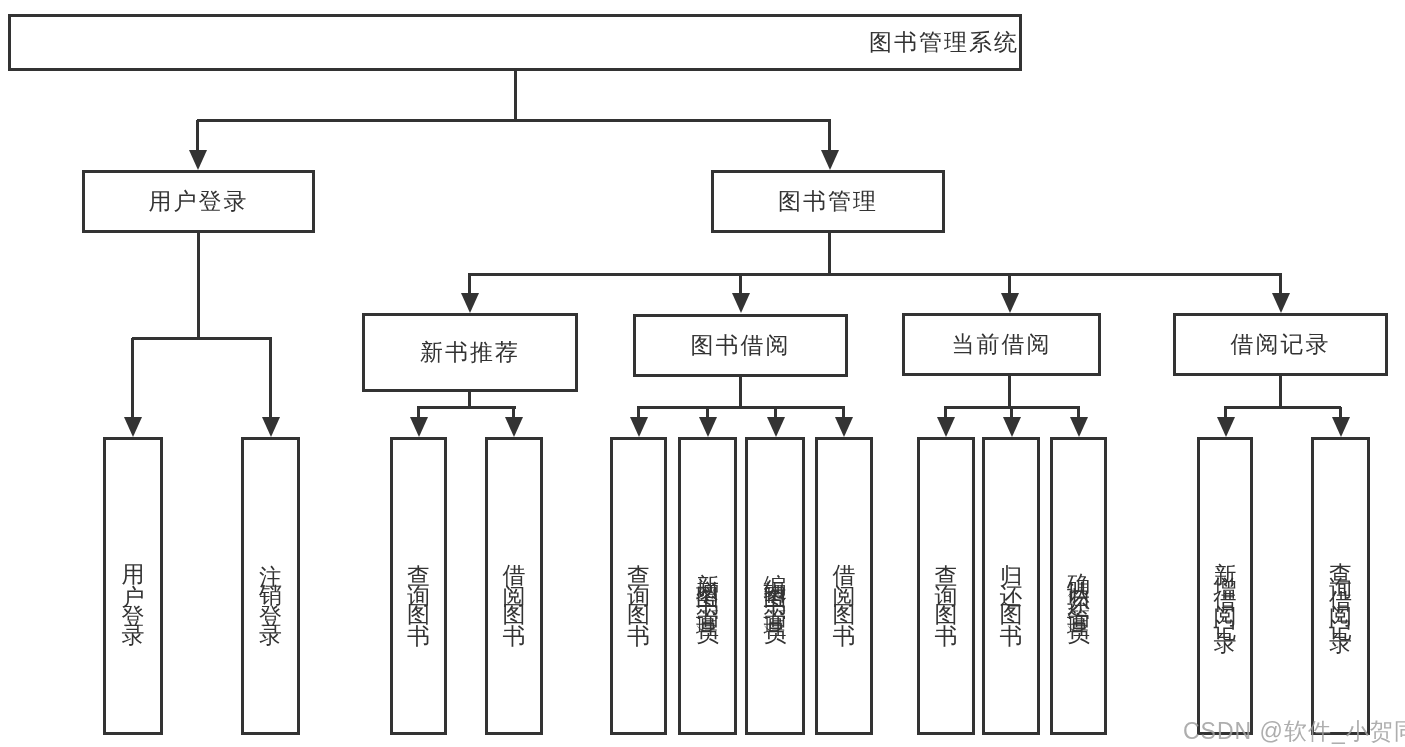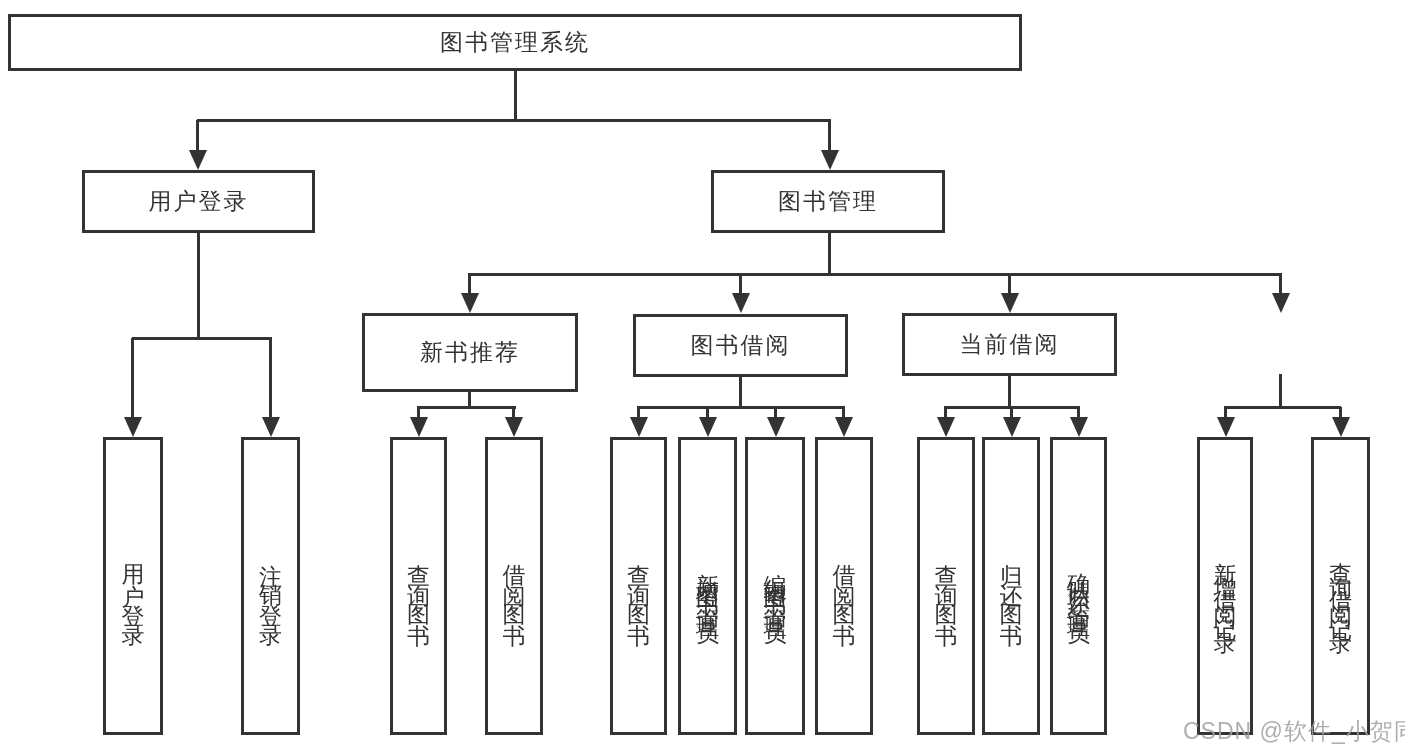--- a/index.html
+++ b/index.html
@@ -29,39 +29,42 @@
   .watermark{
     position:absolute;left:1183px;top:716px;font-size:23px;color:#a0a0a0;opacity:.85;
     z-index:5;letter-spacing:1px;white-space:nowrap;
   }
 </style>
 </head>
 <body>
 
 <div class="canvas">
 
-  <div class="node" style="left:8px;top:14px;width:1014px;height:57px;">
+  <div class="node" style="left:8px;top:14px;width:1014px;height:57px;justify-content:flex-end;">
     <span>图书管理系统</span>
   </div>
 
   <div class="node" style="left:82px;top:170px;width:233px;height:63px;">
     <span>用户登录</span>
   </div>
   <div class="node" style="left:711px;top:170px;width:234px;height:63px;">
     <span>图书管理</span>
   </div>
 
   <div class="node" style="left:362px;top:313px;width:216px;height:79px;">
     <span>新书推荐</span>
   </div>
   <div class="node" style="left:633px;top:314px;width:215px;height:63px;">
     <span>图书借阅</span>
   </div>
-  <div class="node" style="left:902px;top:313px;width:215px;height:63px;">
+  <div class="node" style="left:902px;top:313px;width:199px;height:63px;">
     <span>当前借阅</span>
+  </div>
+  <div class="node" style="left:1173px;top:313px;width:215px;height:63px;">
+    <span>借阅记录</span>
   </div>
 
   <div class="node v" style="left:103px;top:437px;width:60px;height:298px;">
     <span>用户登录</span>
   </div>
   <div class="node v" style="left:241px;top:437px;width:59px;height:298px;">
     <span>注销登录</span>
   </div>
 
   <div class="node v" style="left:390px;top:437px;width:57px;height:298px;">

